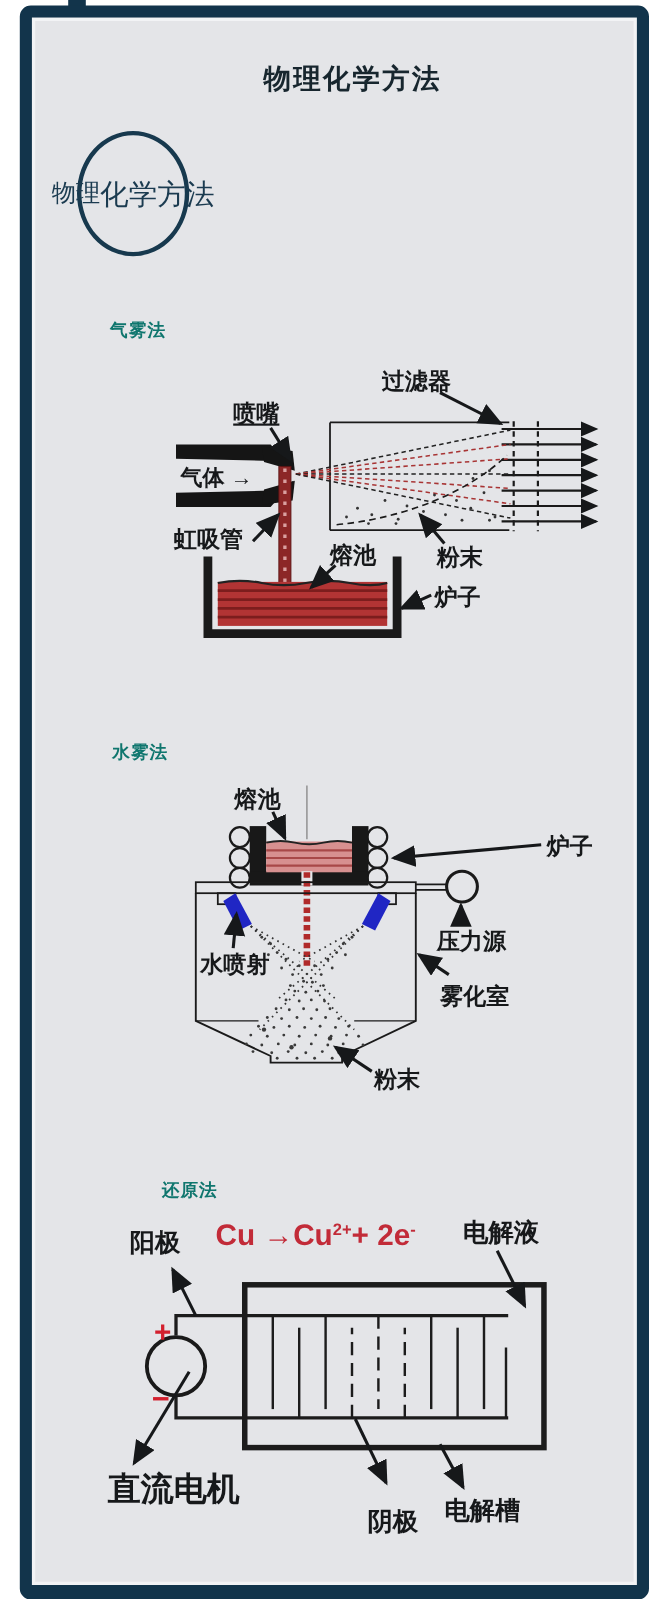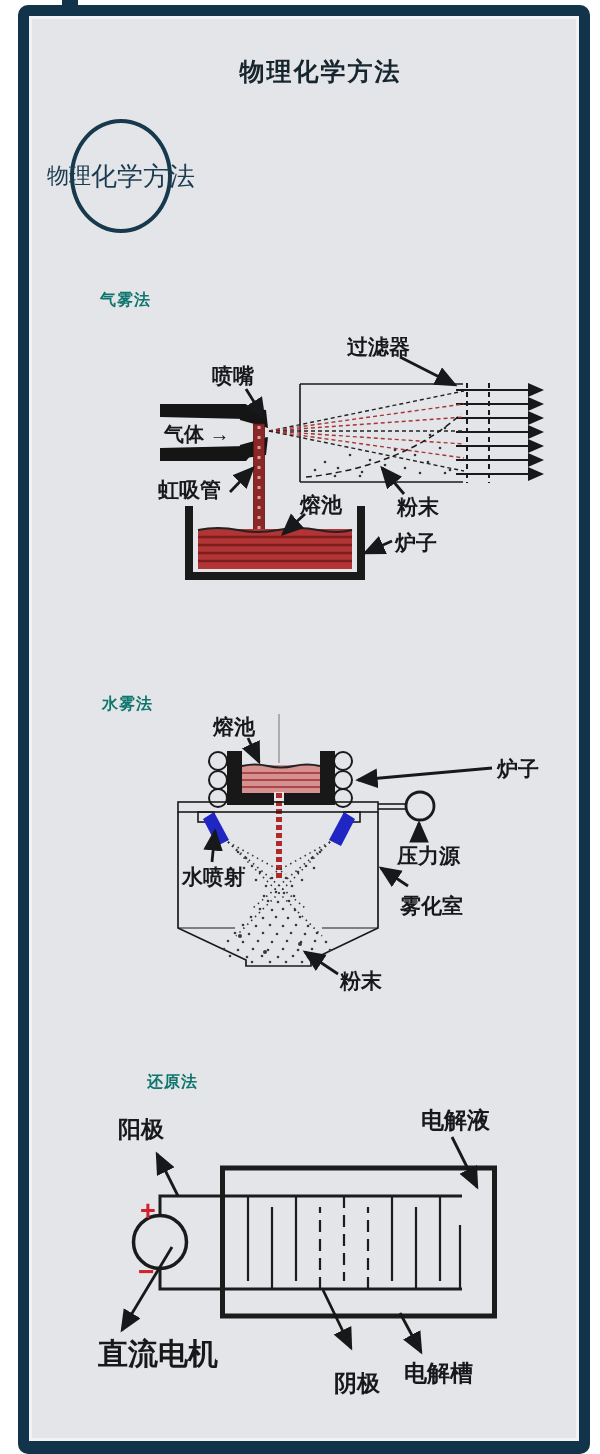--- a/index.html
+++ b/index.html
@@ -132,28 +132,28 @@
       <line x1="246" y1="389" x2="264" y2="418"></line>
       <line x1="400" y1="357" x2="455" y2="385"></line>
       <line x1="230" y1="492" x2="253" y2="468"></line>
       <line x1="305" y1="514" x2="283" y2="534"></line>
       <line x1="392" y1="541" x2="365" y2="553"></line>
       <line x1="404" y1="494" x2="382" y2="468"></line>
     </g>
   </svg>
 
   <div class="dlabel" style="left:347px;top:333px;">过滤器</div>
-  <div class="dlabel" style="left:212px;top:362px;">喷嘴</div>
+  <div class="dlabel" style="left:212px;top:362px;text-decoration:underline;">喷嘴</div>
   <div class="dlabel" style="left:164px;top:421px;font-size:20px;">气体 →</div>
   <div class="dlabel" style="left:158px;top:476px;">虹吸管</div>
   <div class="dlabel" style="left:300px;top:491px;">熔池</div>
   <div class="dlabel" style="left:397px;top:493px;">粉末</div>
   <div class="dlabel" style="left:395px;top:529px;">炉子</div>
 
-  <div class="heading" style="left:102px;top:694px;font-family:Liberation Mono, monospace;">水雾法</div>
+  <div class="heading" style="left:102px;top:674px;font-family:Liberation Mono, monospace;">水雾法</div>
 
   <svg style="left:145px;top:712px;" width="415" height="290" viewBox="145 712 415 290">
     <defs>
       <marker id="ah2" markerWidth="9" markerHeight="8" refX="7" refY="3.5" orient="auto">
         <path d="M0,0 L8,3.5 L0,7 z" fill="#16181a"></path>
       </marker>
     </defs>
 
     <line x1="279" y1="714" x2="279" y2="763" stroke="#999" stroke-width="1.5"></line>
 
@@ -345,15 +345,18 @@
 
   <div class="sign" style="left:140px;top:1196px;font-size:27px;">+</div>
   <div class="sign" style="left:138px;top:1256px;font-size:28px;">−</div>
 
   <div class="dlabel big" style="left:118px;top:1114px;">阳极</div>
   <div class="dlabel big" style="left:421px;top:1105px;">电解液</div>
   <div class="dlabel big" style="left:98px;top:1334px;font-size:30px;">直流电机</div>
   <div class="dlabel big" style="left:334px;top:1352px;margin-top:16px;">阴极</div>
   <div class="dlabel big" style="left:404px;top:1358px;text-align:right;">电解槽</div>
 
+  <div class="eq" style="left:196px;top:1108px;">
+    <span>Cu </span><span>→</span><span>Cu</span><span class="sup">2+</span><span>+ 2e</span><span class="sup">-</span>
+  </div>
 
 
 </div>
 
 </body></html>

